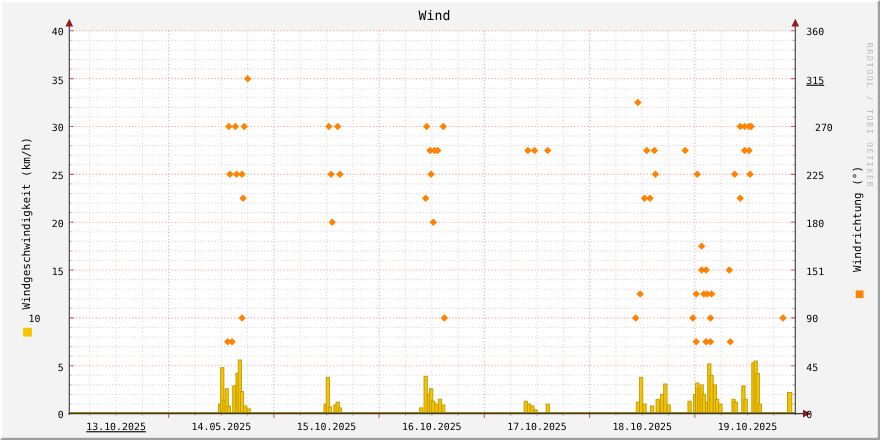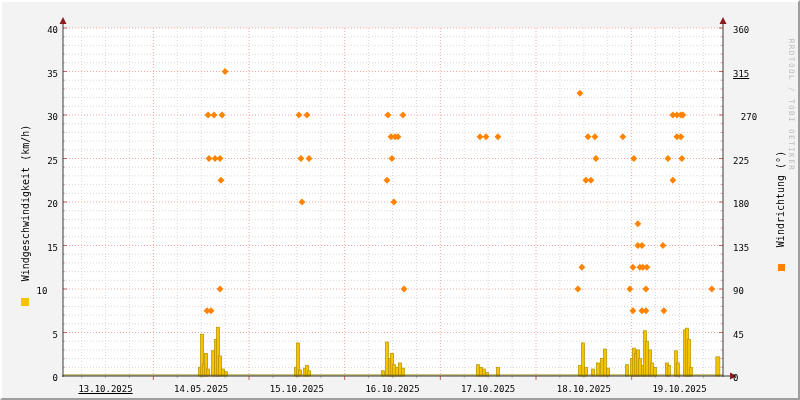--- a/index.html
+++ b/index.html
@@ -336,44 +336,45 @@
       <path d="M 674.90718 131.35 L 678.30718 134.75 L 674.90718 138.15 L 671.5071800000001 134.75 Z" fill="#ff8300"></path>
       <path d="M 678.9249 131.35 L 682.3249 134.75 L 678.9249 138.15 L 675.5249 134.75 Z" fill="#ff8300"></path>
       <path d="M 665.91514 153.1 L 669.3151399999999 156.5 L 665.91514 159.9 L 662.51514 156.5 Z" fill="#ff8300"></path>
       <path d="M 679.8815000000001 153.1 L 683.2815 156.5 L 679.8815000000001 159.9 L 676.4815000000001 156.5 Z" fill="#ff8300"></path>
       <path d="M 670.88946 174.85 L 674.28946 178.25 L 670.88946 181.65 L 667.48946 178.25 Z" fill="#ff8300"></path>
       <path d="M 660.94082 240.1 L 664.34082 243.5 L 660.94082 246.9 L 657.54082 243.5 Z" fill="#ff8300"></path>
       <path d="M 661.89742 305.35 L 665.29742 308.75 L 661.89742 312.15 L 658.49742 308.75 Z" fill="#ff8300"></path>
       <path d="M 709.82308 283.6 L 713.22308 287 L 709.82308 290.4 L 706.42308 287 Z" fill="#ff8300"></path>
     </svg>
 
+  <div class="chart-title">Wind</div>
 
   <div class="vlabel" style="left:23px;top:201px;">Windgeschwindigkeit (km/h)</div>
 
   <div class="vlabel" style="left:778px;top:197px;">Windrichtung (°)</div>
 
   <div class="watermark" id="watermark" style="left: 789px; top: 103px; color: rgb(188, 188, 188);">RRDTOOL / TOBI OETIKER</div>
 
   <div class="legend-swatch" id="legend-speed" style="left: 19px; top: 296px; background: rgb(245, 196, 0);"></div>
   <div class="legend-swatch" id="legend-direction" style="left: 776px; top: 262px; width: 7px; height: 7px; background: rgb(255, 131, 0);"></div>
 
   <div id="labels-layer">
       <div class="ticklabel" style="left: 24px; top: 371px; width: 32px; text-align: right;">0</div>
       <div class="ticklabel" style="left: 24px; top: 327.5px; width: 32px; text-align: right;">5</div>
-      <div class="ticklabel" style="left: 24px; top: 284px; width: 32px; text-align: center;">10</div>
+      <div class="ticklabel" style="left: 24px; top: 284px; width: 32px; text-align: left;">10</div>
       <div class="ticklabel" style="left: 24px; top: 240.5px; width: 32px; text-align: right;">15</div>
       <div class="ticklabel" style="left: 24px; top: 197px; width: 32px; text-align: right;">20</div>
       <div class="ticklabel" style="left: 24px; top: 153.5px; width: 32px; text-align: right;">25</div>
       <div class="ticklabel" style="left: 24px; top: 110px; width: 32px; text-align: right;">30</div>
       <div class="ticklabel" style="left: 24px; top: 66.5px; width: 32px; text-align: right;">35</div>
       <div class="ticklabel" style="left: 24px; top: 23px; width: 32px; text-align: right;">40</div>
       <div class="ticklabel" style="left: 731px; top: 371px; width: 32px; text-align: left;">0</div>
       <div class="ticklabel" style="left: 731px; top: 327.5px; width: 32px; text-align: left;">45</div>
       <div class="ticklabel" style="left: 731px; top: 284px; width: 32px; text-align: left;">90</div>
-      <div class="ticklabel" style="left: 731px; top: 240.5px; width: 32px; text-align: left;">135</div>
+      <div class="ticklabel" style="left: 731px; top: 240.5px; width: 32px; text-align: left;">151</div>
       <div class="ticklabel" style="left: 731px; top: 197px; width: 32px; text-align: left;">180</div>
       <div class="ticklabel" style="left: 731px; top: 153.5px; width: 32px; text-align: left;">225</div>
       <div class="ticklabel" style="left: 731px; top: 110px; width: 32px; text-align: center;">270</div>
       <div class="ticklabel" style="left: 731px; top: 66.5px; width: 32px; text-align: left; text-decoration: underline;">315</div>
       <div class="ticklabel" style="left: 731px; top: 23px; width: 32px; text-align: left;">360</div>
       <div class="ticklabel" style="left: 69.53px; top: 382px; width: 68px; text-align: center; text-decoration: underline;">13.10.2025</div>
       <div class="ticklabel" style="left: 165.19px; top: 382px; width: 68px; text-align: center;">14.05.2025</div>
       <div class="ticklabel" style="left: 260.85px; top: 382px; width: 68px; text-align: center;">15.10.2025</div>
       <div class="ticklabel" style="left: 356.51px; top: 382px; width: 68px; text-align: center;">16.10.2025</div>
       <div class="ticklabel" style="left: 452.17px; top: 382px; width: 68px; text-align: center;">17.10.2025</div>

